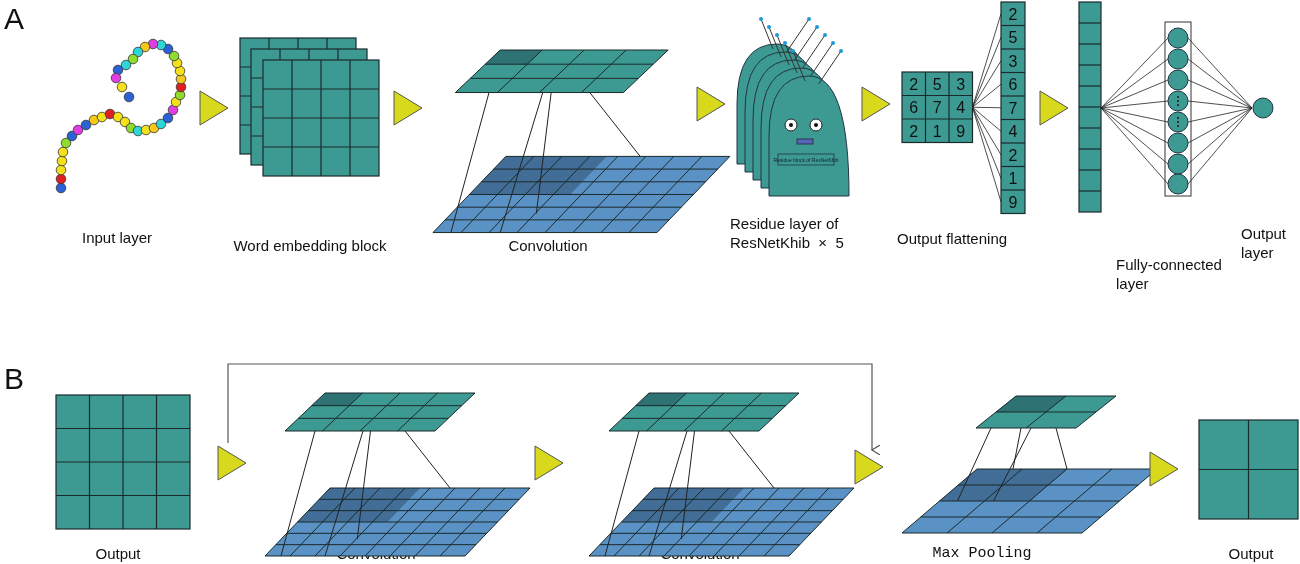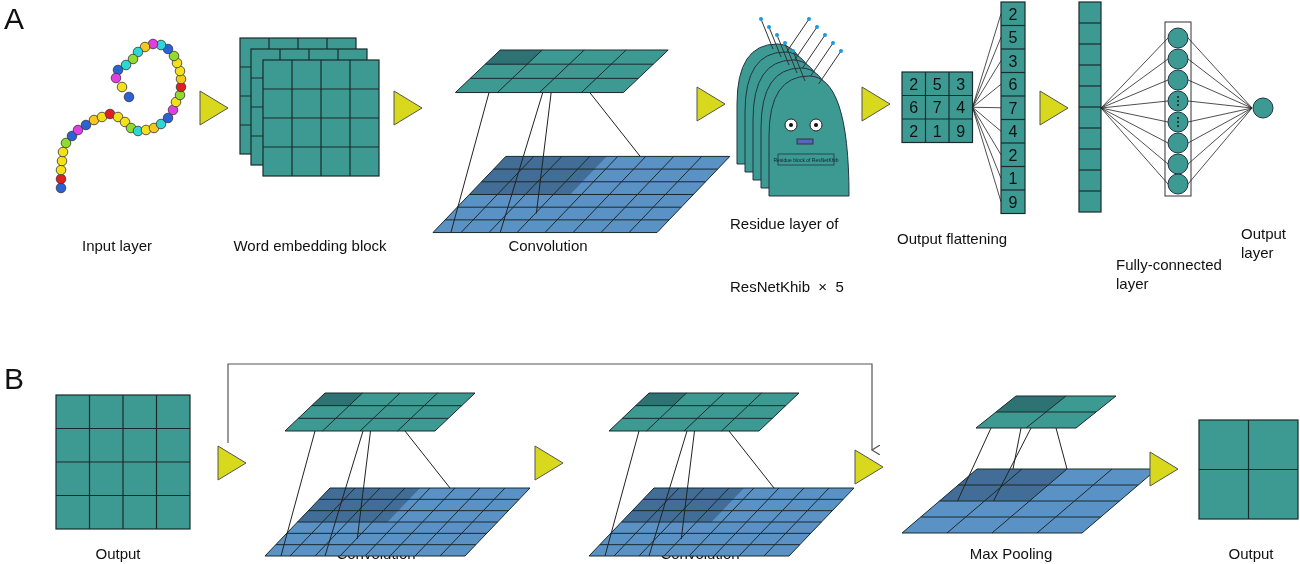--- a/index.html
+++ b/index.html
@@ -8,41 +8,41 @@
   .lbl{position:absolute;font-size:15px;color:#111;white-space:nowrap;line-height:19px;}
   .lbl.center{transform:translateX(-50%);text-align:center;}
   .panel-letter{position:absolute;font-size:30px;color:#111;}
 </style>
 </head>
 <body>
 
 <div class="panel-letter" style="left:4px;top:2px;">A</div>
 <div class="panel-letter" style="left:4px;top:362px;">B</div>
 
-<div class="lbl center" style="left:117px;top:236px;">Input layer</div>
+<div class="lbl center" style="left:117px;top:228px;">Input layer</div>
 <div class="lbl center" style="left:310px;top:236px;">Word embedding block</div>
 <div class="lbl center" style="left:548px;top:236px;">Convolution</div>
 <div class="lbl" style="left:730px;top:214px;">
   <div>Residue layer of</div>
-  <div style="white-space:pre;margin-top:44px;">ResNetKhib  ×  5</div>
+  <div style="white-space:pre;">ResNetKhib  ×  5</div>
 </div>
 <div class="lbl" style="left:897px;top:229px;">Output flattening</div>
 <div class="lbl" style="left:1116px;top:224px;margin-top:31px;">
   <div>Fully-connected</div>
   <div>layer</div>
 </div>
 <div class="lbl" style="left:1241px;top:224px;">
   <div>Output</div>
   <div>layer</div>
 </div>
 
 <div class="lbl center" style="left:118px;top:544px;">Output</div>
 <div class="lbl center" style="left:376px;top:544px;">Convolution</div>
 <div class="lbl center" style="left:700px;top:544px;">Convolution</div>
-<div class="lbl center" style="left:1011px;top:544px;">Max Pooling</div>
+<div class="lbl center" style="left:982px;top:544px;font-family:Liberation Mono, monospace;">Max Pooling</div>
 <div class="lbl center" style="left:1251px;top:544px;">Output</div>
 
 <svg id="diagram" width="1300" height="564" viewBox="0 0 1300 564" xmlns="http://www.w3.org/2000/svg">
   <defs>
     <marker id="arrowhead" markerWidth="10" markerHeight="10" refX="5" refY="8" orient="auto" markerUnits="userSpaceOnUse">
       <path d="M0,0 L5,8 L10,0" fill="none" stroke="#555" stroke-width="1.2"></path>
     </marker>
   </defs>
 
   <g id="bead-chain">

